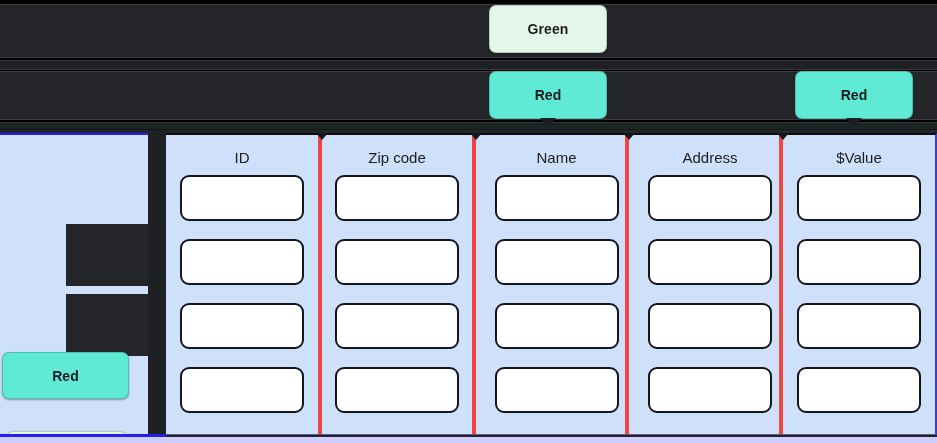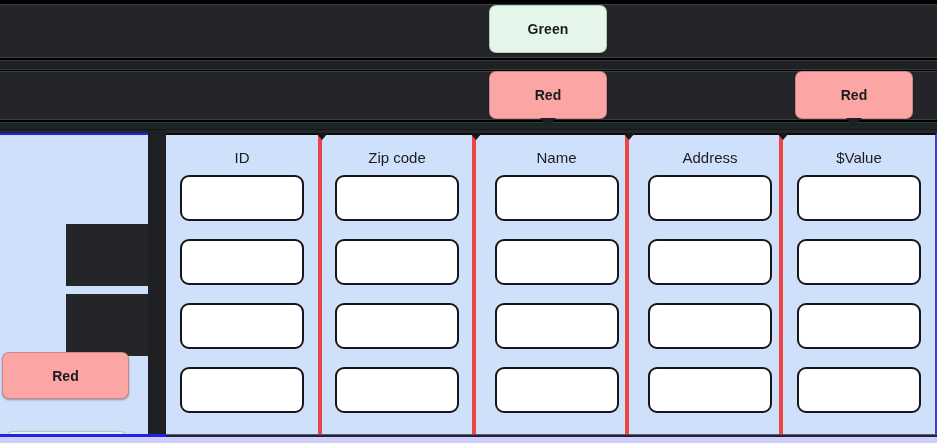--- a/index.html
+++ b/index.html
@@ -64,21 +64,21 @@
     display: flex;
     align-items: center;
     justify-content: center;
     font-size: 14px;
     font-weight: bold;
     color: #1b1b1b;
     letter-spacing: 0.1px;
     box-shadow: 0 1px 2px rgba(0,0,0,0.35);
   }
   .chip.green { background: #e4f5e9; }
-  .chip.red   { background: #fca5a5; }
+  .chip.red   { background: #5eead4; }
 
   
   .chip .pointer {
     position: absolute;
     left: 50%;
     bottom: -9px;
     margin-left: -8px;
     width: 0;
     height: 0;
     border-left: 8px solid transparent;

